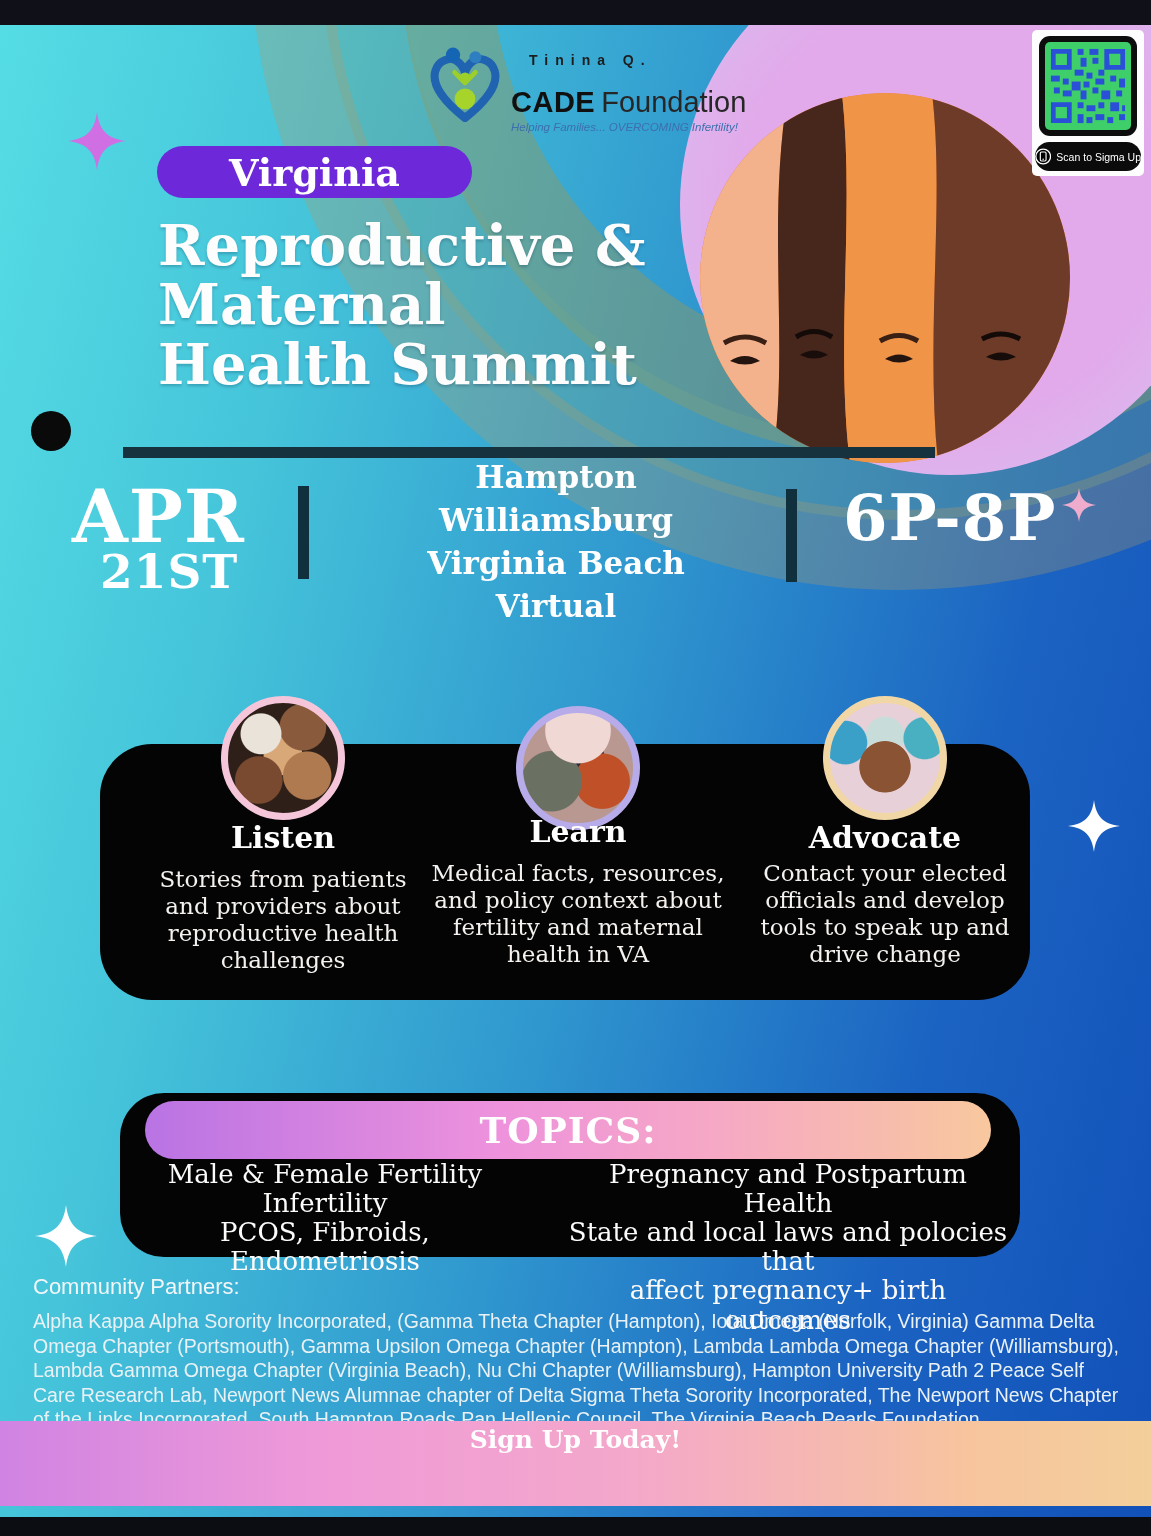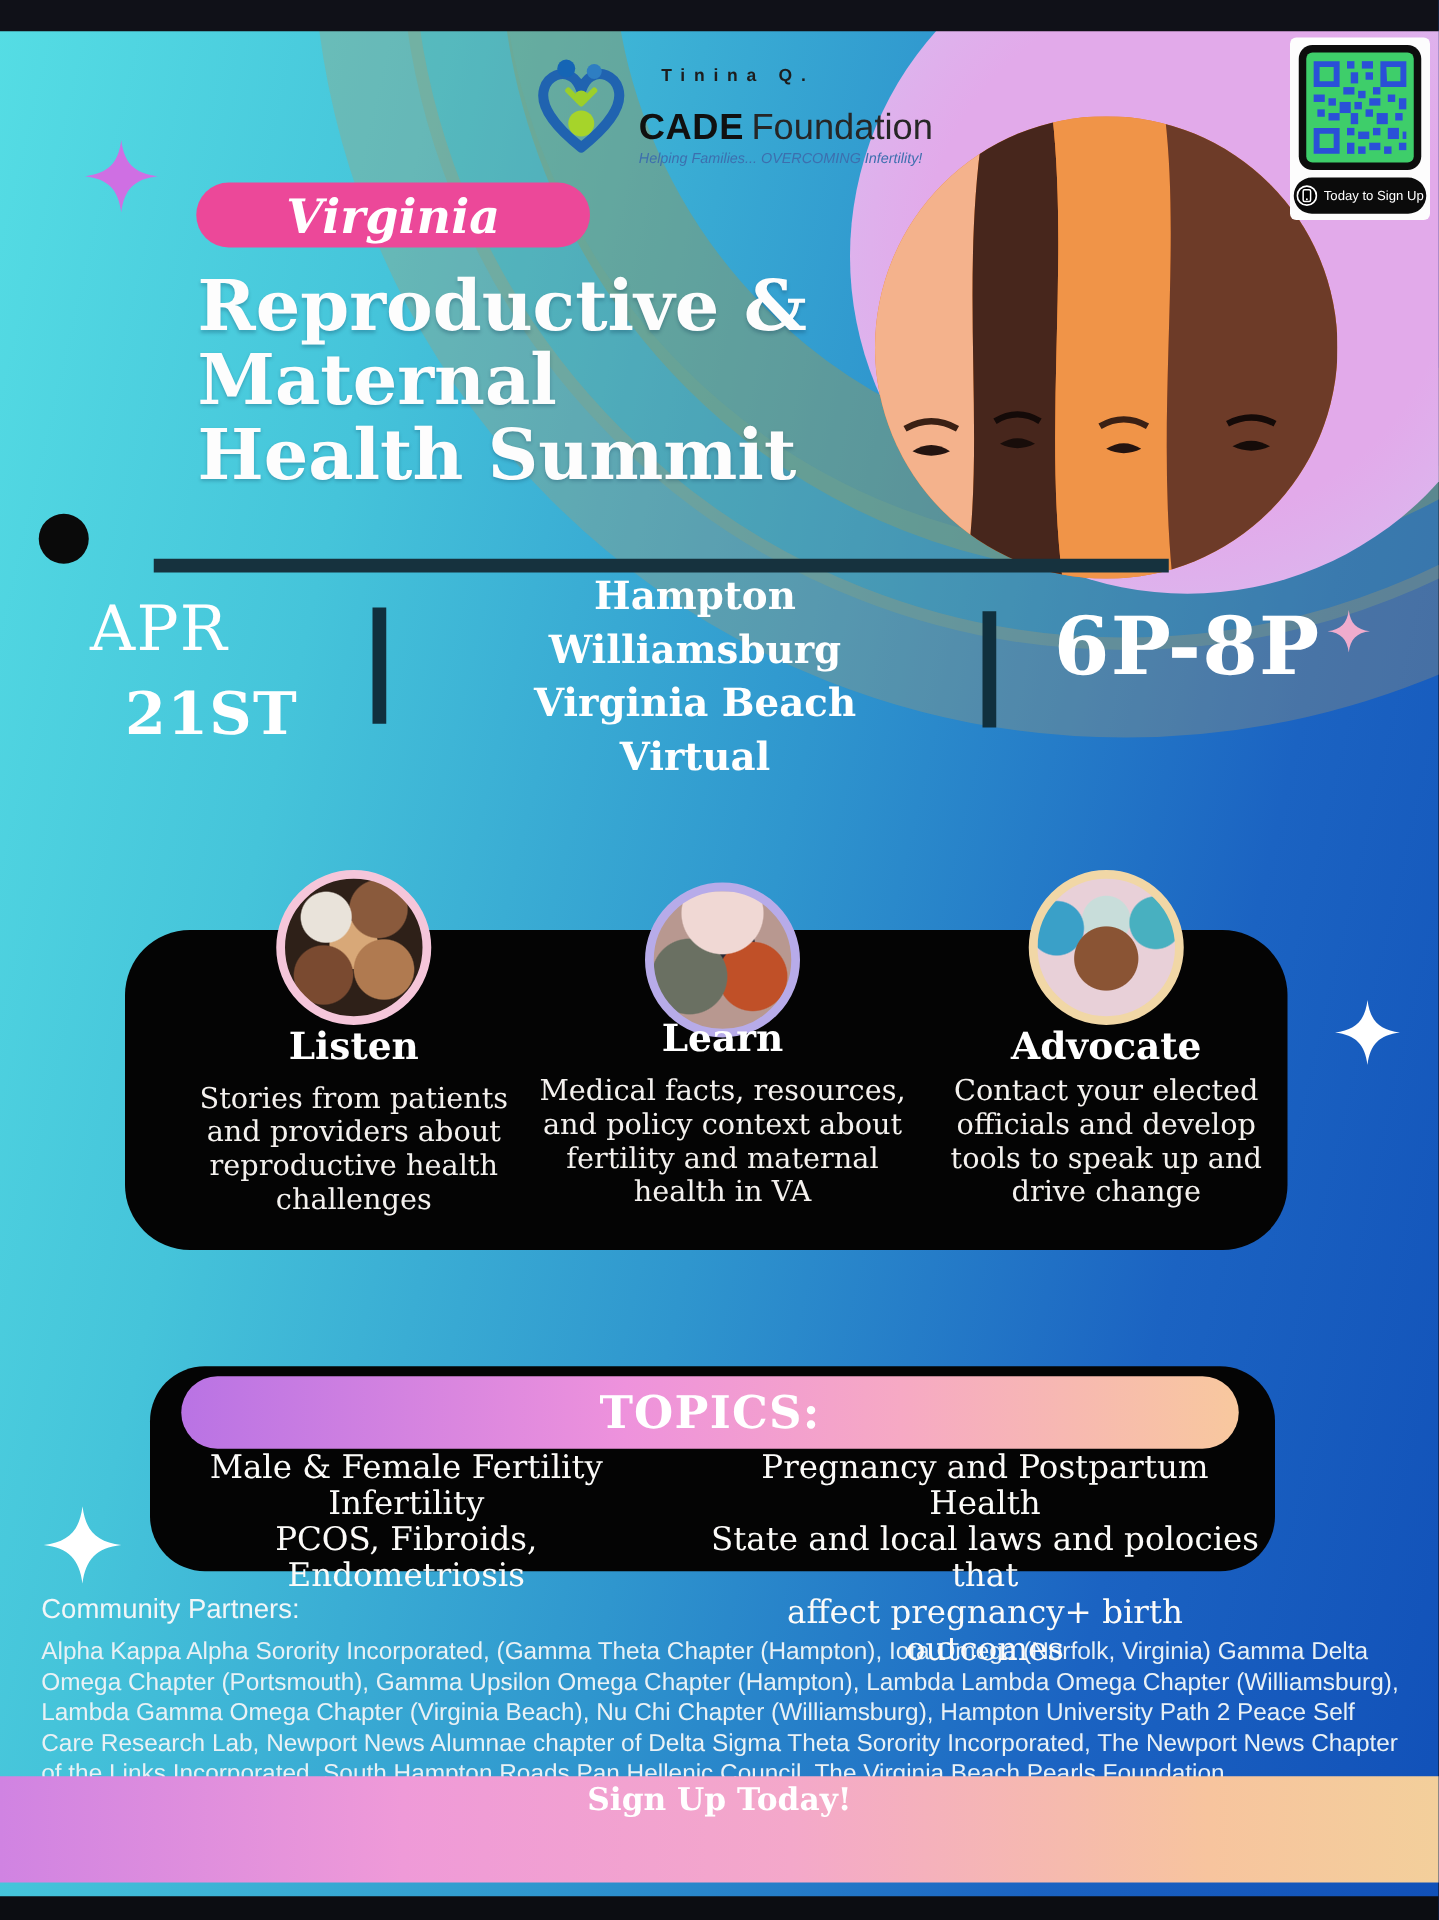--- a/index.html
+++ b/index.html
@@ -38,28 +38,28 @@
   .qr-box{position:absolute;left:7px;top:6px;width:98px;height:100px;background:#0d0d0d;border-radius:11px;padding:0;}
   .qr-green{position:absolute;left:6px;top:6px;width:86px;height:88px;border-radius:5px;background:#3ece6a;overflow:hidden;}
   .qr-pill{position:absolute;left:3px;top:112px;width:106px;height:29px;background:#0b0b0b;border-radius:15px;
            display:flex;align-items:center;justify-content:center;gap:5px;}
   .qr-pill-label{color:#fff;font-family:"Liberation Sans",sans-serif;font-size:10.5px;white-space:nowrap;}
 
   
   .photo-main{left:700px;top:93px;width:370px;height:370px;border-radius:50%;overflow:hidden;z-index:3;}
 
   
-  .virginia-pill{left:157px;top:146px;width:315px;height:52px;border-radius:27px;background:#ec4899;z-index:5;
-      display:flex;align-items:center;justify-content:center;color:#fff;font-size:38px;font-weight:bold;font-style:italic;}
+  .virginia-pill{left:157px;top:146px;width:315px;height:52px;border-radius:27px;background:#6d28d9;z-index:5;
+      display:flex;align-items:center;justify-content:center;color:#fff;font-size:38px;font-weight:bold;}
   .main-title{left:158px;top:216px;width:620px;z-index:5;color:#fdfdfd;font-size:56px;font-weight:bold;
       line-height:1.06;white-space:pre-line;text-shadow:0 2px 3px rgba(0,40,70,.25);}
 
   
   .rule{left:123px;top:447px;width:812px;height:11px;background:#16323e;z-index:5;}
-  .date-month{left:72px;top:474px;z-index:5;color:#fff;font-size:50px;font-weight:normal;letter-spacing:1px;}
+  .date-month{left:72px;top:474px;z-index:5;color:#fff;font-size:72px;font-weight:bold;letter-spacing:1px;}
   .date-day{left:100px;top:544px;z-index:5;color:#fff;font-size:47px;font-weight:bold;letter-spacing:1px;}
   .vbar{width:11px;height:93px;background:#10303e;z-index:5;}
   .vbar1{left:298px;top:486px;} .vbar2{left:786px;top:489px;}
   .locations{left:400px;top:456px;width:312px;z-index:5;color:#fff;font-size:31px;font-weight:bold;
       text-align:center;line-height:1.39;white-space:pre-line;}
   .time{left:843px;top:480px;z-index:5;color:#fff;font-size:64px;font-weight:bold;letter-spacing:1px;}
 
   
   .grad-pill{background:linear-gradient(90deg,#b973e4 0%,#ee92dc 42%,#f6a9c4 68%,#f8c89e 100%);
       display:flex;align-items:center;justify-content:center;color:#fff;font-weight:bold;z-index:5;}
@@ -195,21 +195,21 @@
           </g>
         </svg>
       </div>
     </div>
     <div class="qr-pill">
       <svg width="17" height="17" viewBox="0 0 20 20">
         <circle cx="10" cy="10" r="9" fill="#000" stroke="#fff" stroke-width="1.6"></circle>
         <rect x="6.5" y="4.5" width="7" height="11" rx="1.4" fill="none" stroke="#fff" stroke-width="1.4"></rect>
         <circle cx="10" cy="13.4" r=".9" fill="#fff"></circle>
       </svg>
-      <span class="qr-pill-label">Today to Sign Up</span>
+      <span class="qr-pill-label">Scan to Sigma Up</span>
     </div>
   </div>
 
   <svg class="abs sparkle" style="left:68px;top:112px" width="58" height="58" viewBox="0 0 100 100">
     <path d="M50 0 C54 32 68 46 100 50 C68 54 54 68 50 100 C46 68 32 54 0 50 C32 46 46 32 50 0 Z" fill="#cf6fe3"></path>
     </svg>
   <svg class="abs sparkle" style="left:1062px;top:488px" width="34" height="34" viewBox="0 0 100 100">
     <path d="M50 0 C54 32 68 46 100 50 C68 54 54 68 50 100 C46 68 32 54 0 50 C32 46 46 32 50 0 Z" fill="#efaccd"></path>
     </svg>
   <svg class="abs sparkle" style="left:1068px;top:800px" width="52" height="52" viewBox="0 0 100 100">

